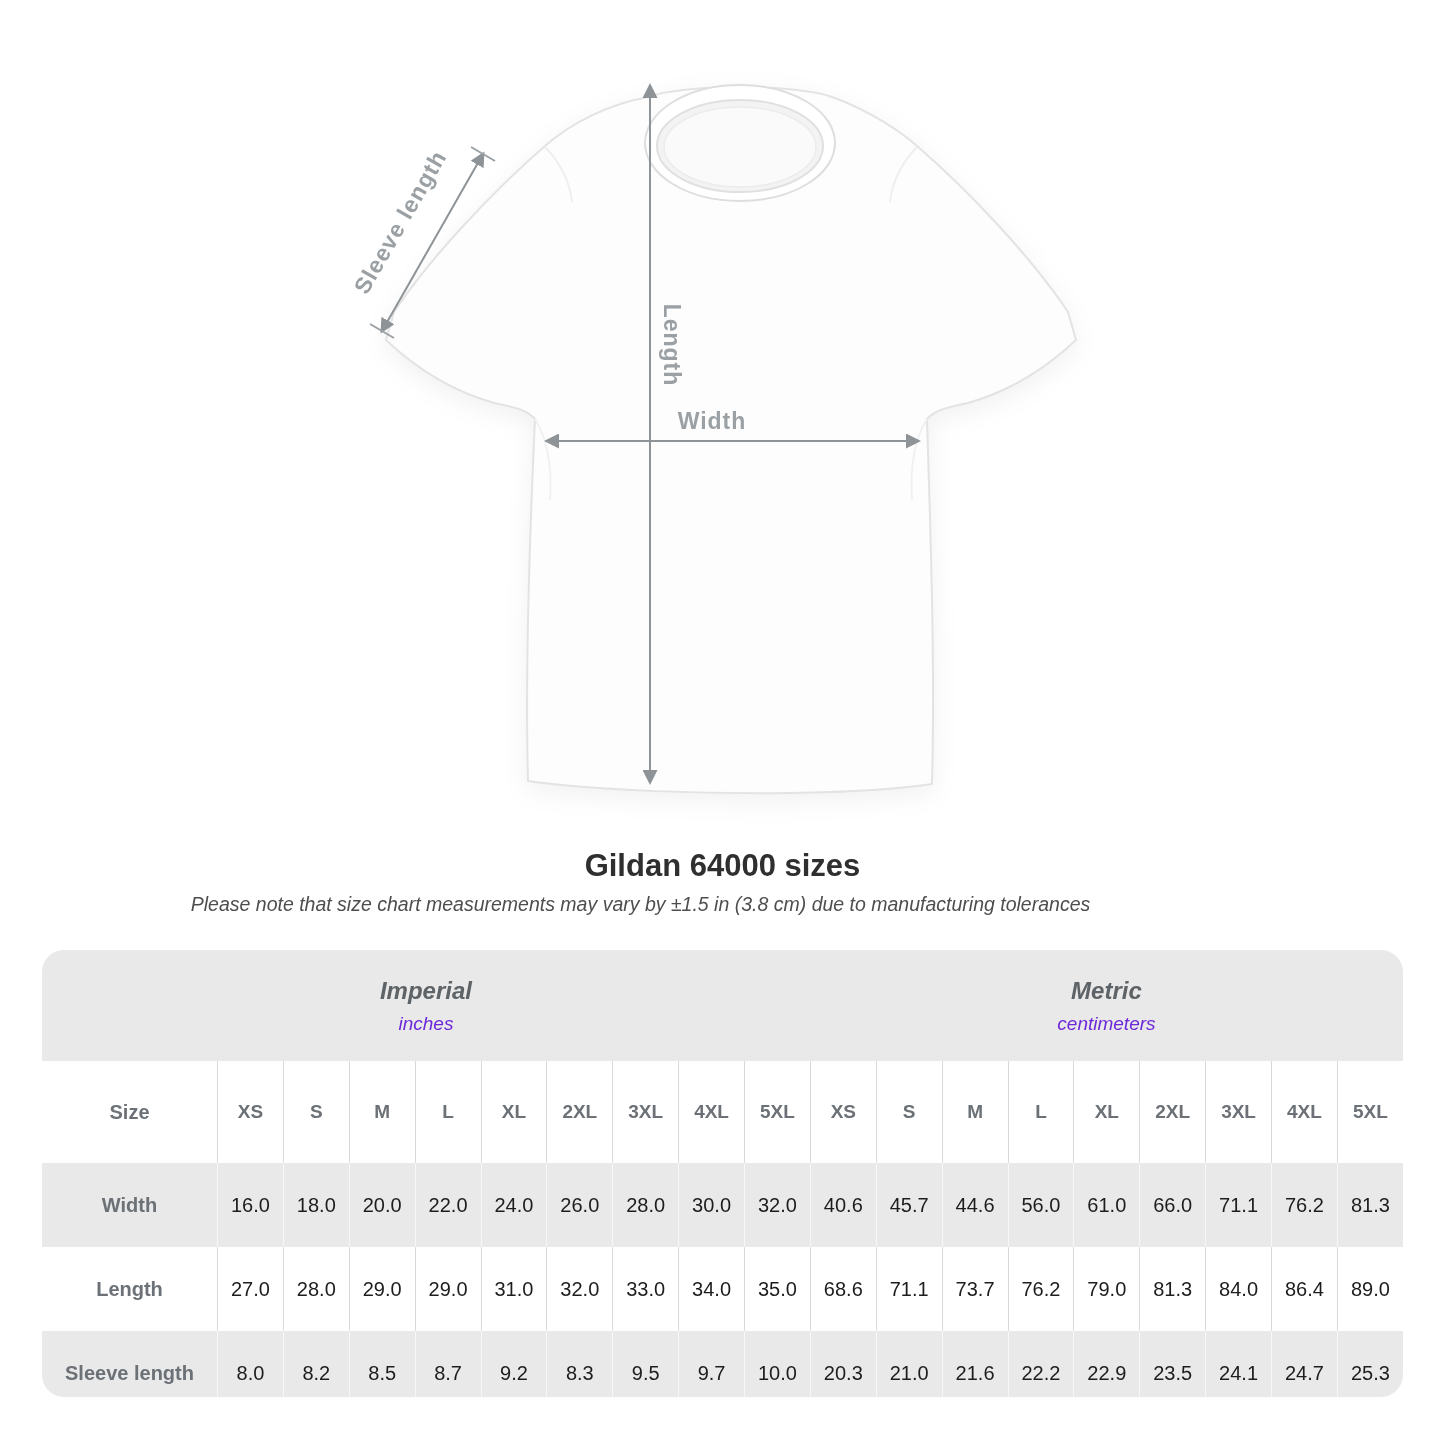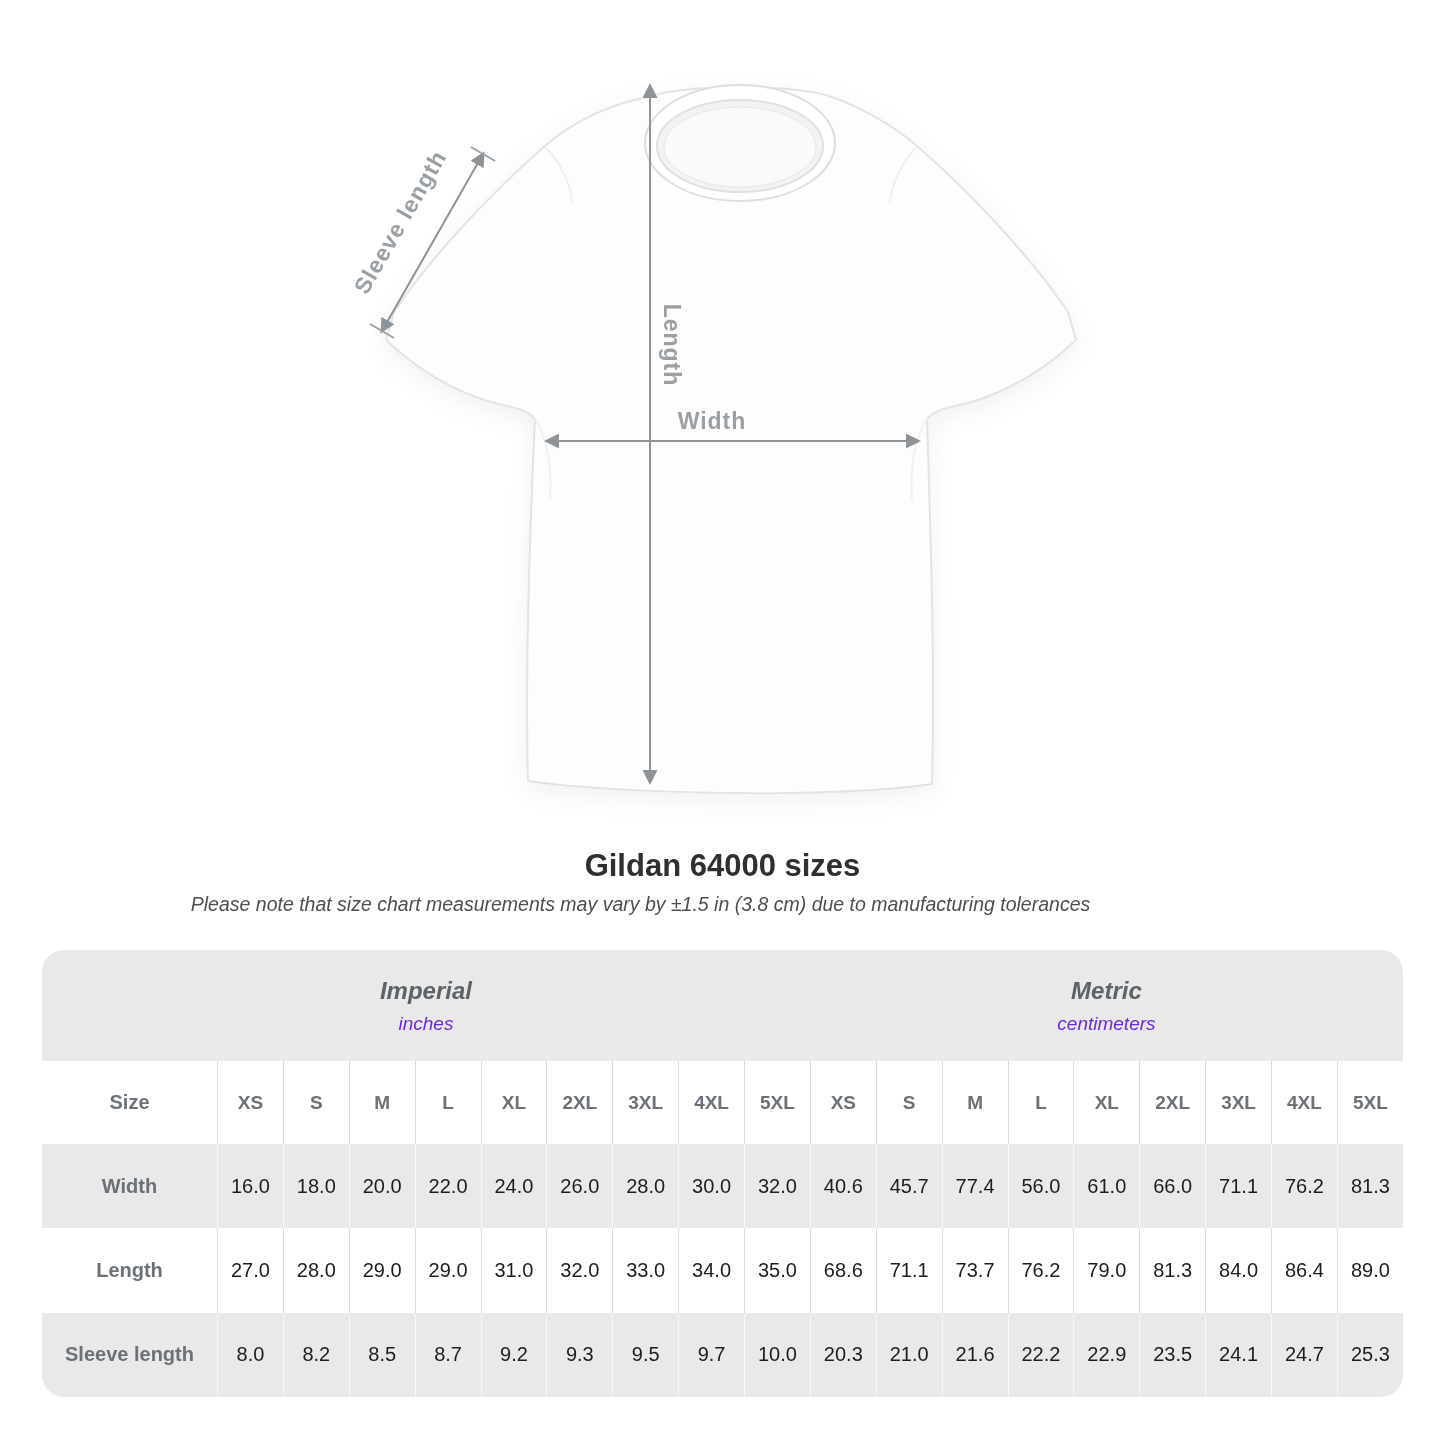--- a/index.html
+++ b/index.html
@@ -27,21 +27,21 @@
   .table-wrap {
     position:absolute; left:42px; top:950px; width:1361px; height:447px;
     border-radius:22px; overflow:hidden; background:#ffffff;
   }
   table.size-table {
     width:100%; height:100%; border-collapse:separate; border-spacing:0;
     table-layout:fixed;
   }
   col.c-size { width:175px; }
   tr.band-row    { height:111px; }
-  tr.hdr-row     { height:82px;  }
+  tr.hdr-row     { height:102px;  }
   tr.data-row    { height:84px;  }
   td,th { text-align:center; vertical-align:middle; padding:0; }
   td.band { background:#e9e9e9; }
   .g-title { font-size:24px; font-weight:bold; font-style:italic; color:#5d6367; margin-bottom:8px; }
   .g-sub   { font-size:19px; font-style:italic; color:#6d28d9; }
   th.rowlabel, td.rowlabel { font-size:20px; font-weight:bold; color:#6b7176; }
   th.sz  { font-size:19px; font-weight:bold; color:#6b7176; }
   td.val { font-size:20px; font-weight:normal; color:#1d1d1d;margin-left:35px; }
   
   tr.hdr-row .v, tr.plain .v { border-left:1px solid #d9d9d9;text-align:center; }
@@ -171,21 +171,21 @@
         <td class="val v">18.0</td>
         <td class="val v">20.0</td>
         <td class="val v">22.0</td>
         <td class="val v">24.0</td>
         <td class="val v">26.0</td>
         <td class="val v">28.0</td>
         <td class="val v">30.0</td>
         <td class="val v">32.0</td>
         <td class="val v">40.6</td>
         <td class="val v">45.7</td>
-        <td class="val v">77.4</td>
+        <td class="val v">44.6</td>
         <td class="val v">56.0</td>
         <td class="val v">61.0</td>
         <td class="val v">66.0</td>
         <td class="val v">71.1</td>
         <td class="val v">76.2</td>
         <td class="val v">81.3</td>
       </tr>
       <tr class="data-row plain">
         <td class="rowlabel">Length</td>
         <td class="val v">27.0</td>
@@ -207,21 +207,21 @@
         <td class="val v">86.4</td>
         <td class="val v">89.0</td>
       </tr>
       <tr class="data-row stripe">
         <td class="rowlabel">Sleeve length</td>
         <td class="val v">8.0</td>
         <td class="val v">8.2</td>
         <td class="val v">8.5</td>
         <td class="val v">8.7</td>
         <td class="val v">9.2</td>
-        <td class="val v">9.3</td>
+        <td class="val v">8.3</td>
         <td class="val v">9.5</td>
         <td class="val v">9.7</td>
         <td class="val v">10.0</td>
         <td class="val v">20.3</td>
         <td class="val v">21.0</td>
         <td class="val v">21.6</td>
         <td class="val v">22.2</td>
         <td class="val v">22.9</td>
         <td class="val v">23.5</td>
         <td class="val v">24.1</td>

